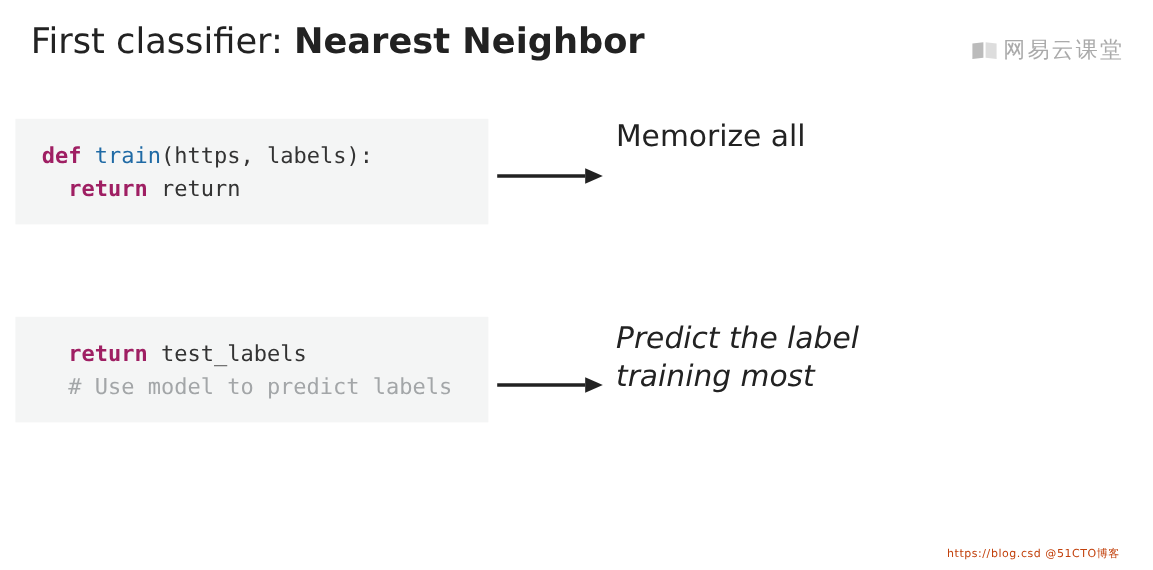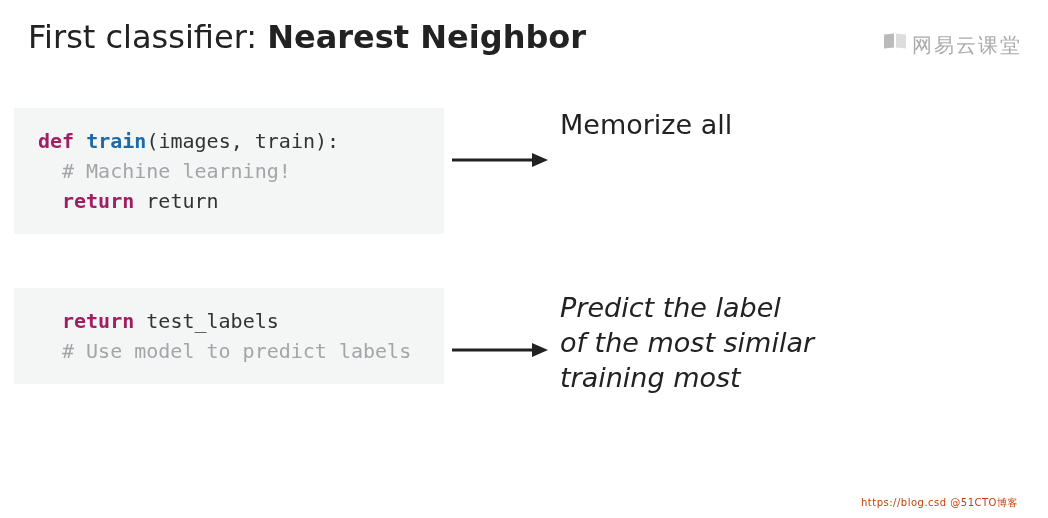--- a/index.html
+++ b/index.html
@@ -20,21 +20,21 @@
   }
   .title .bold { font-weight: 700; text-align: center; }
   .brand {
     position: absolute;
     top: 32px;
     right: 26px;
     color: #aaaaaa;
     font-size: 20px;
     letter-spacing: 2px;
     display: flex;
-    align-items: flex-start;
+    align-items: center;
     gap: 6px;
   }
   .brand-icon {
     width: 22px; height: 18px;
     position: relative;
   }
   .brand-icon::before {
     content: "";
     position: absolute;
     left: 0; top: 2px;
@@ -57,21 +57,21 @@
     background: #f4f5f5;
     padding: 18px 18px 18px 24px;
     font-family: "DejaVu Sans Mono", Menlo, Consolas, monospace;
     font-size: 20px;
     line-height: 1.5;
     color: #333;
   }
   .cb1 { top: 108px; }
   .cb2 { top: 288px; }
   .kw   { color: #9f1f63; font-weight: 600; text-align: center; }
-  .fn   { color: #1f6aa5; font-weight: 700; }
+  .fn   { color: #1f6aa5; font-weight: 400; }
   .cmt  { color: #a3a6a8; }
   .indent { padding-left: 24px; display: block; }
   .arrow {
     position: absolute;
     left: 450px;
     width: 100px;
     height: 20px;
   }
   .arrow svg { width: 100%; height: 100%; }
   .ar1 { top: 150px; }
@@ -102,23 +102,22 @@
 </div>
 
 <div class="brand">
   <span class="brand-icon"></span>
   <span>网易云课堂</span>
 </div>
 
 <div class="code-block cb1">
   <div>
     <span class="kw">def</span>
-    <span> </span><span class="fn">train</span><span>(images, train):</span>
+    <span> </span><span class="fn">train</span><span>(https, labels):</span>
   </div>
-  <span class="indent cmt"># Machine learning!</span>
   <span class="indent">
     <span class="kw">return</span>
     <span> </span><span>return</span>
   </span>
 </div>
 
 <div class="arrow ar1">
   <svg viewBox="0 0 100 20">
       <line x1="2" y1="10" x2="82" y2="10" stroke="#222" stroke-width="3"></line>
       <polygon points="82,3 98,10 82,17" fill="#222"></polygon>
@@ -139,17 +138,16 @@
 
 <div class="arrow ar2">
   <svg viewBox="0 0 100 20">
       <line x1="2" y1="10" x2="82" y2="10" stroke="#222" stroke-width="3"></line>
       <polygon points="82,3 98,10 82,17" fill="#222"></polygon>
     </svg>
 </div>
 
 <div class="desc d2">
   <div>Predict the label</div>
-  <div>of the most similar</div>
   <div>training most</div>
 </div>
 
 <div class="wm1">https://blog.csd @51CTO博客</div>
 
 </body></html>

